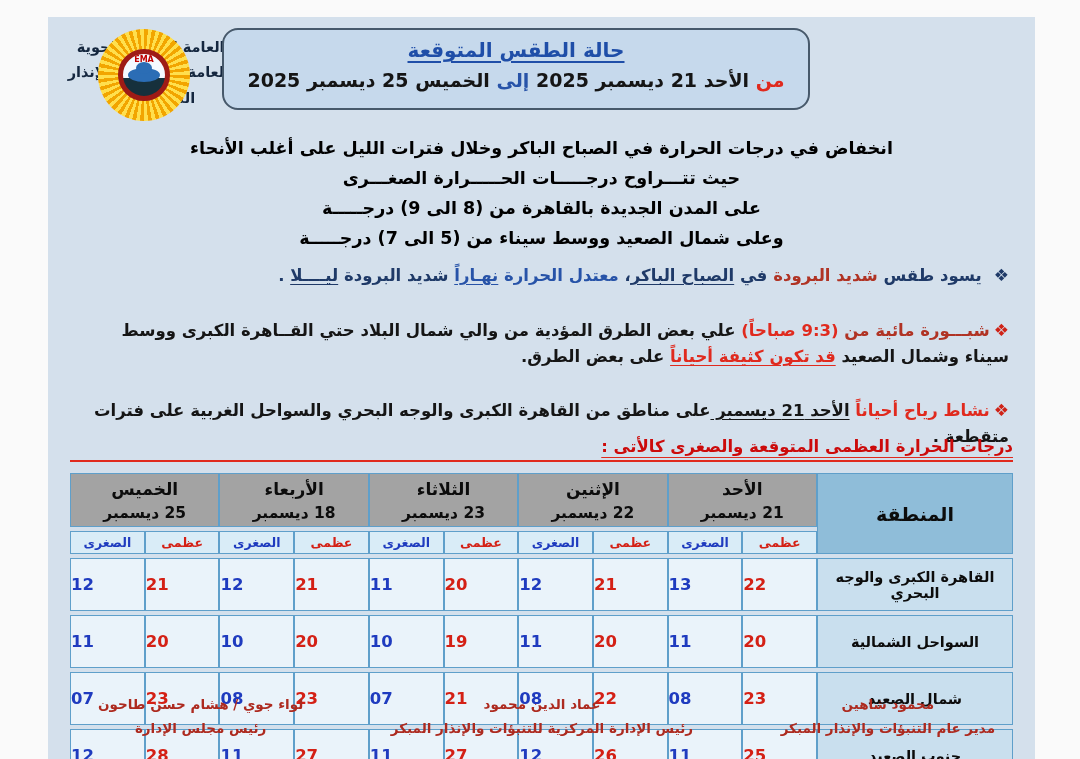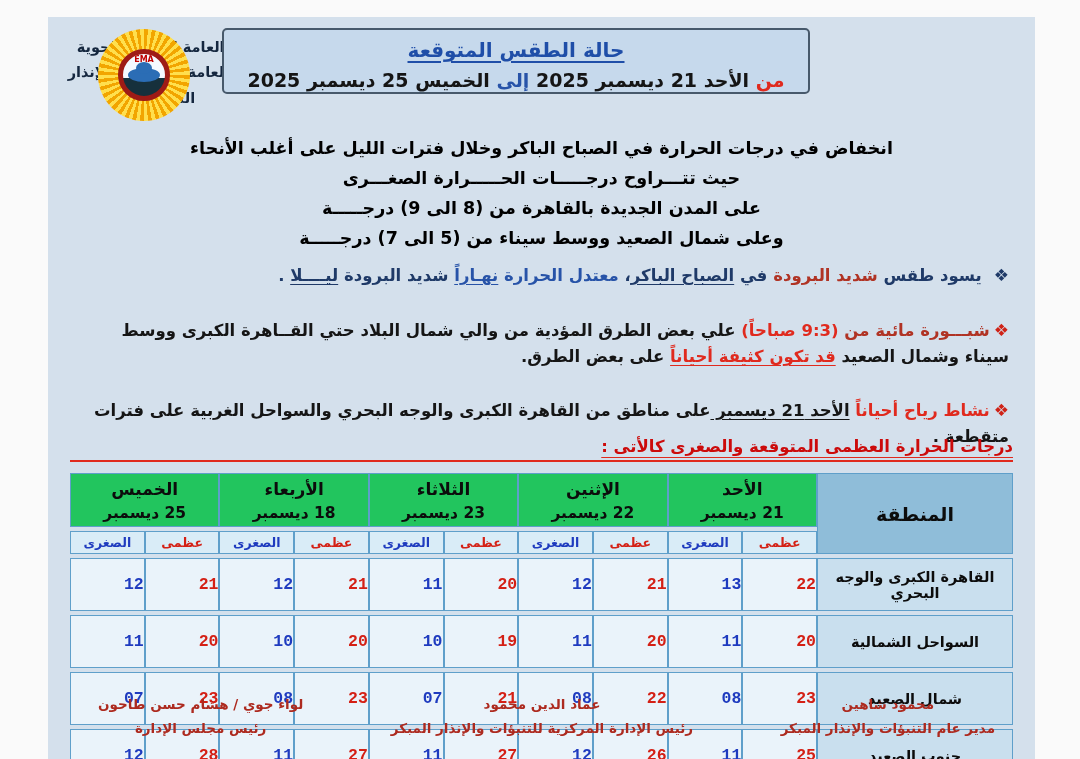--- a/index.html
+++ b/index.html
@@ -13,22 +13,22 @@
     position:absolute; left:48px; top:17px; width:987px; height:742px;
     background:#d4e0ec;
   }
   
   .org {
     position:absolute; top:18px; left:8px; width:235px;
     text-align:center; color:#15273f; font-size:14.5px; line-height:1.75;
   }
   .title-box {
     position:absolute; top:11px; right:225px; width:588px;
-    background:#c6d9ec; border:2px solid #47596b; border-radius:5px;
-    padding:8px 10px 1px; text-align:center;
+    background:#c6d9ec; border:2px solid #47596b; border-radius:16px;
+    padding:8px 10px 17px; text-align:center;
   }
   .title-line1 {
     color:#1f4ea8; font-size:20px; text-decoration:underline;
     text-underline-offset:4px; margin-bottom:7px;
   }
   .title-line2 { font-size:19px; color:#111; }
   
   .logo { position:absolute; top:12px; right:845px; width:92px; height:92px; }
   .sun {
     width:92px; height:92px; border-radius:50%;
@@ -71,31 +71,31 @@
   
   table.temps {
     position:absolute; top:452px; right:22px; left:22px; width:943px;
     border-collapse:separate; border-spacing:0 4px; table-layout:fixed;
   }
   table.temps th, table.temps td { border:1px solid #5f9fca; }
   th.region-head {
     background:#8fbdd9; color:#0c0c0c; font-size:19px;
     border:2px solid #394a58; vertical-align:middle;
   }
-  th.day-head { background:#22c55e; color:#0c0c0c; padding:3px 0 2px; }
+  th.day-head { background:#a3a3a3; color:#0c0c0c; padding:3px 0 2px; }
   .day-name { font-size:17px; line-height:1.5; }
   .day-date { font-size:15.5px; line-height:1.4; }
   th.sub-head { background:#d9ecf7; font-size:12.5px; padding:3px 1px; }
   th.sub-max { color:#d42015; }
   th.sub-min { color:#1f3bbf; }
   td.region-cell {
     background:#c9dfee; color:#0c0c0c; font-size:14.5px;
     text-align:center; padding:4px 3px; height:21px;
   }
-  td.temp { background:#eaf3fa; text-align:right; font-size:16.5px; padding:16px 0;font-family:Liberation Mono, monospace; }
+  td.temp { background:#eaf3fa; text-align:left; font-size:16.5px; padding:16px 0; }
   td.temp-max { color:#d42015; }
   td.temp-min { color:#1f3bbf; }
   
   .signatures {
     position:absolute; top:676px; right:40px; left:50px;
     display:flex; justify-content:space-between;
   }
   .sig { text-align:center; color:#ad2a1f; font-size:13.5px; line-height:1.75; }
 </style>
 </head>

